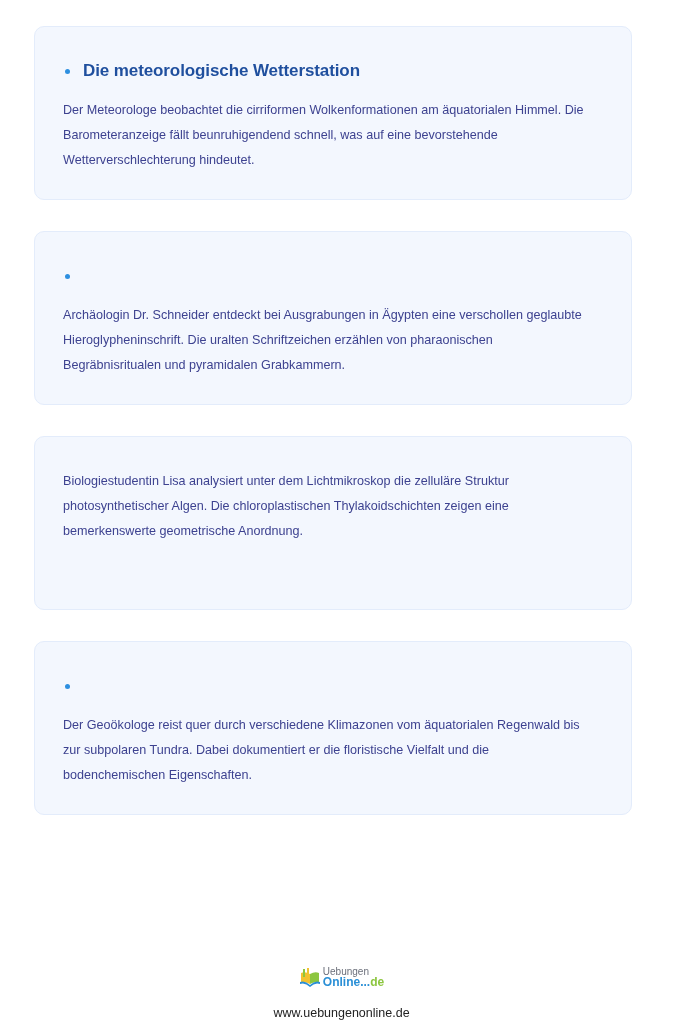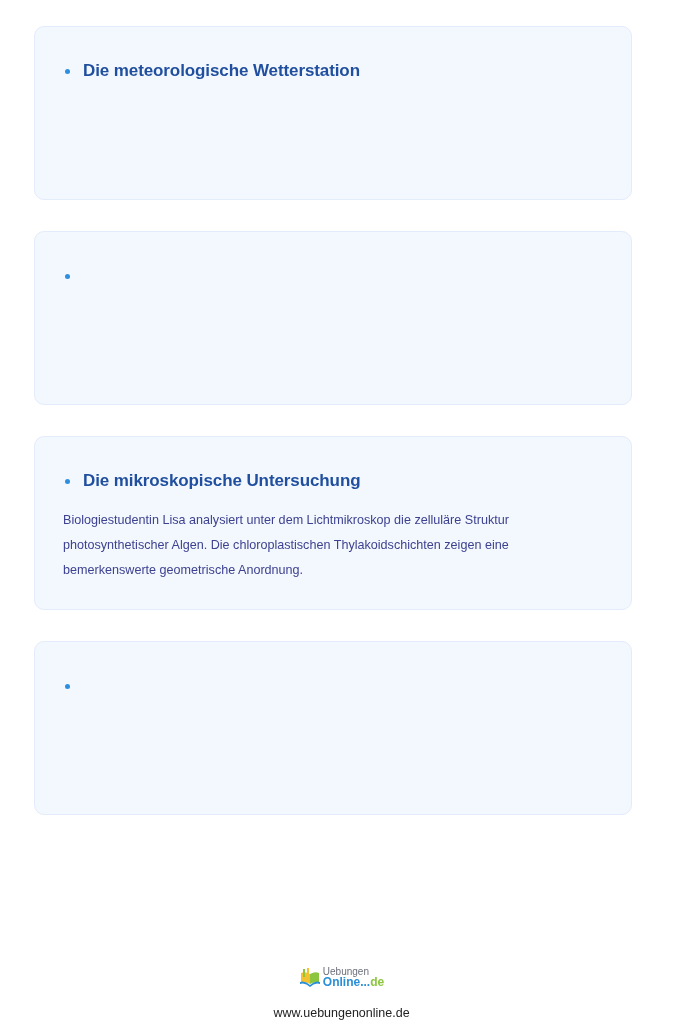--- a/index.html
+++ b/index.html
@@ -103,40 +103,39 @@
 </head>
 <body>
 
 <div class="cards">
 
   <div class="card">
     <div class="card-title">
       <span class="bullet"></span>
       <span class="title-text">Die meteorologische Wetterstation</span>
     </div>
+    <p class="card-body">Der Meteorologe beobachtet die cirriformen Wolkenformationen am äquatorialen Himmel. Die Barometeranzeige fällt beunruhigendend schnell, was auf eine bevorstehende Wetterverschlechterung hindeutet.</p>
   </div>
 
   <div class="card">
     <div class="card-title">
       <span class="bullet"></span>
     </div>
+    <p class="card-body">Archäologin Dr. Schneider entdeckt bei Ausgrabungen in Ägypten eine verschollen geglaubte Hieroglypheninschrift. Die uralten Schriftzeichen erzählen von pharaonischen Begräbnisritualen und pyramidalen Grabkammern.</p>
   </div>
 
   <div class="card">
-    <div class="card-title">
-      <span class="bullet"></span>
-      <span class="title-text">Die mikroskopische Untersuchung</span>
-    </div>
     <p class="card-body">Biologiestudentin Lisa analysiert unter dem Lichtmikroskop die zelluläre Struktur photosynthetischer Algen. Die chloroplastischen Thylakoidschichten zeigen eine bemerkenswerte geometrische Anordnung.</p>
   </div>
 
   <div class="card">
     <div class="card-title">
       <span class="bullet"></span>
     </div>
+    <p class="card-body">Der Geoökologe reist quer durch verschiedene Klimazonen vom äquatorialen Regenwald bis zur subpolaren Tundra. Dabei dokumentiert er die floristische Vielfalt und die bodenchemischen Eigenschaften.</p>
   </div>
 
 </div>
 
 <div class="footer">
   <div class="logo">
     <svg class="logo-icon" viewBox="0 0 22 20">
       <path d="M2 6 L2 16 Q6 14 11 17 L11 7 Q6 4 2 6 Z" fill="#f2c230"></path>
       <path d="M20 6 L20 16 Q16 14 11 17 L11 7 Q16 4 20 6 Z" fill="#8cc63f"></path>
       <path d="M1 15 Q6 13 11 18 Q16 13 21 15 L21 17 Q16 15 11 20 Q6 15 1 17 Z" fill="#2a8fd6"></path>

